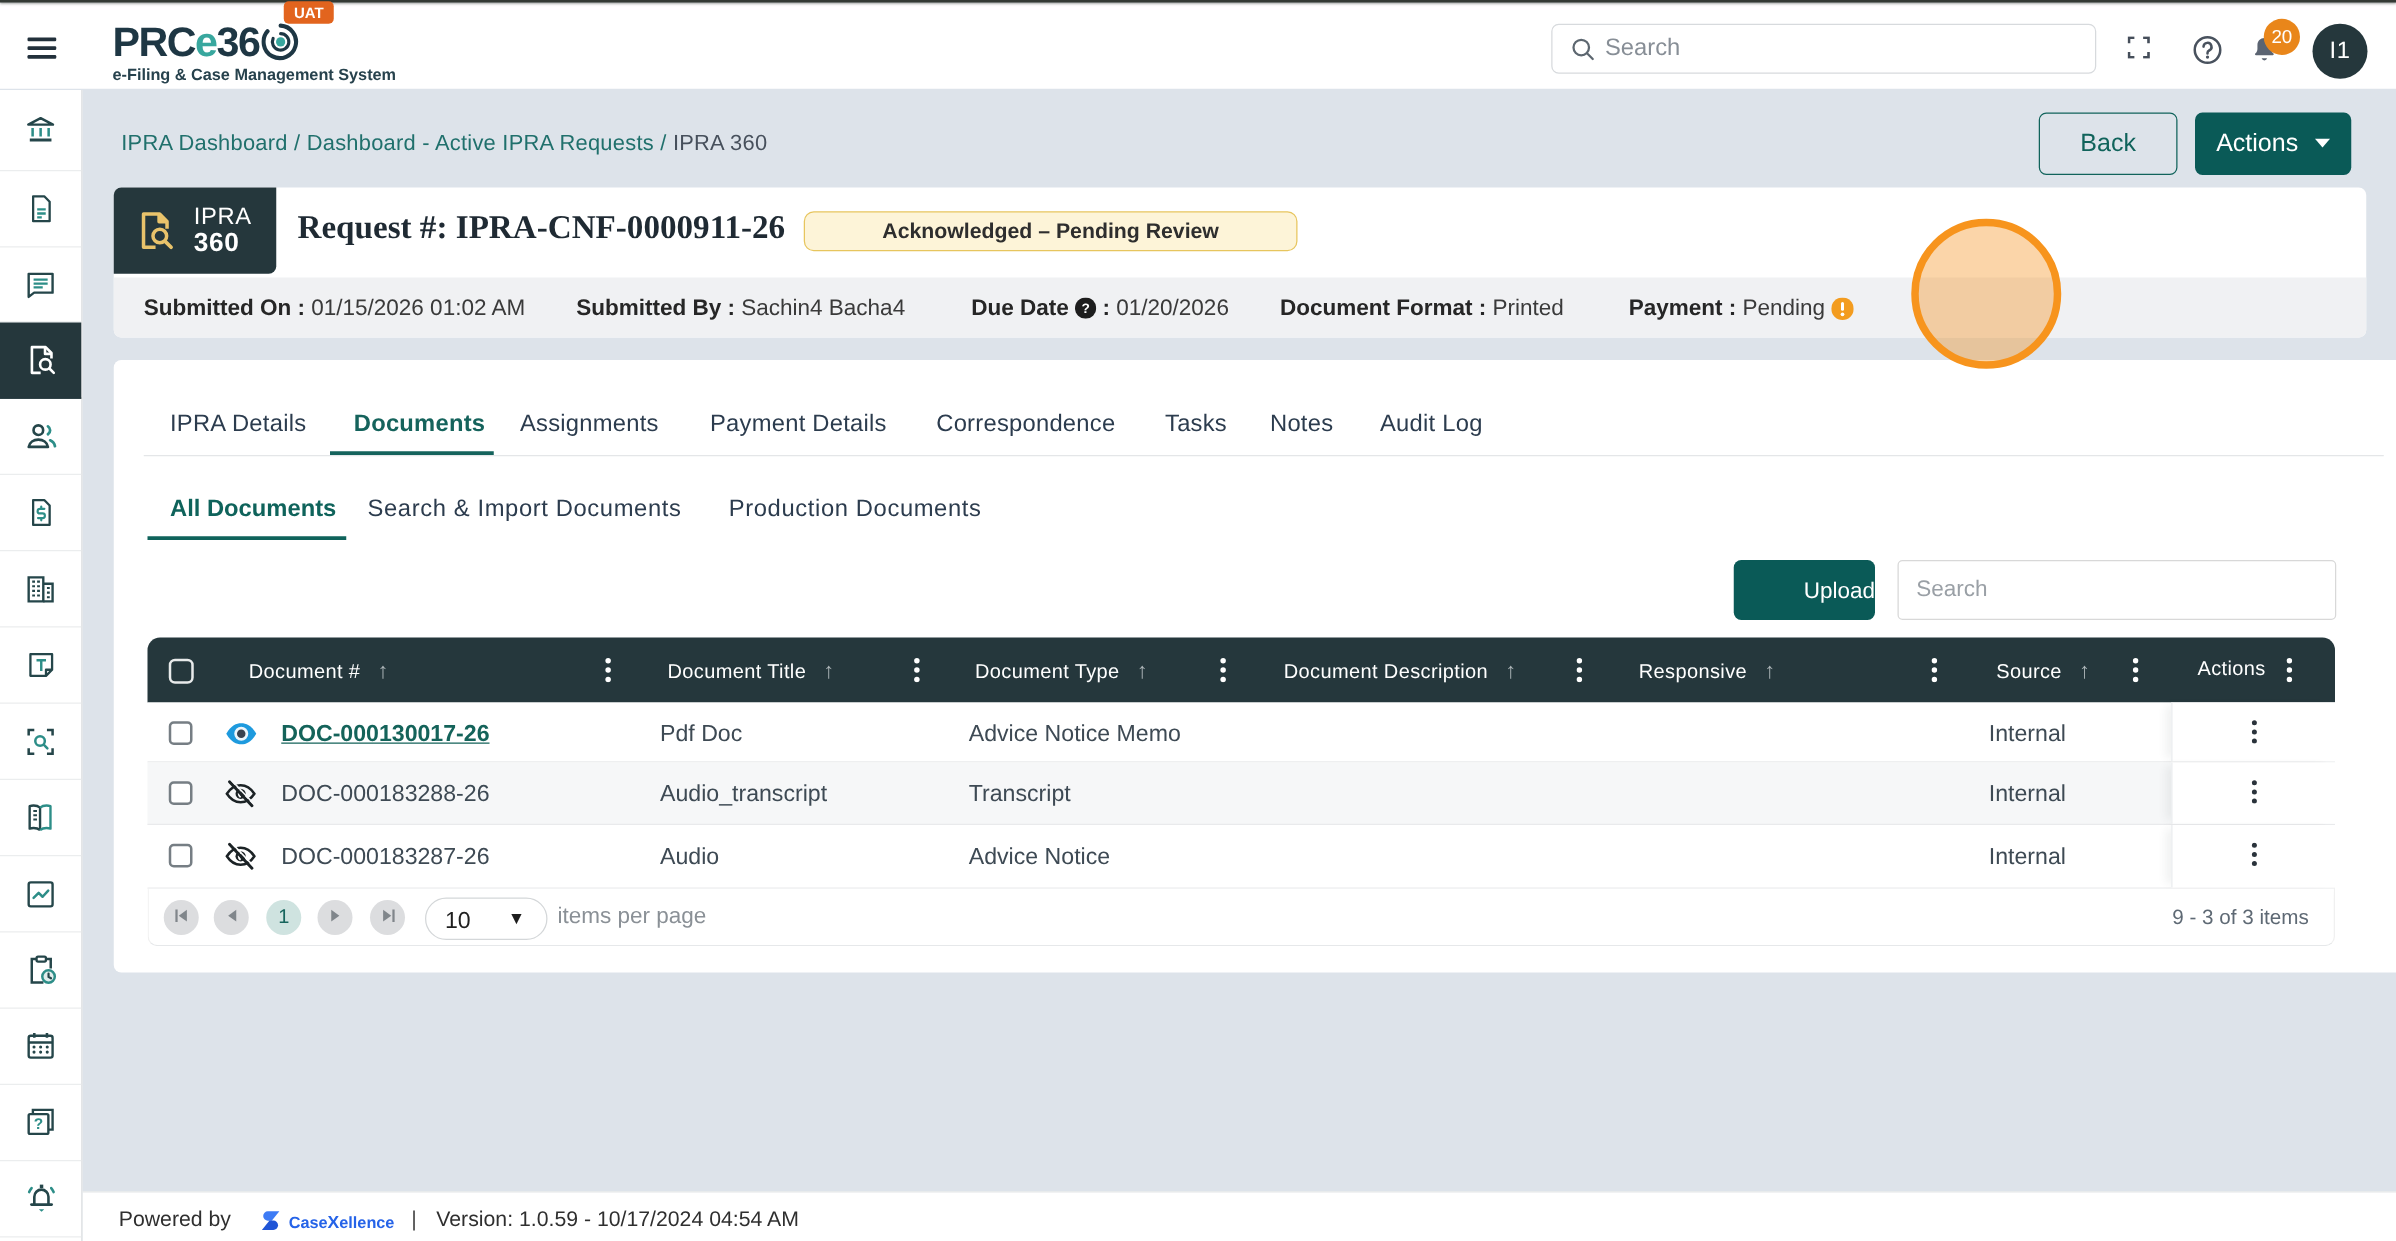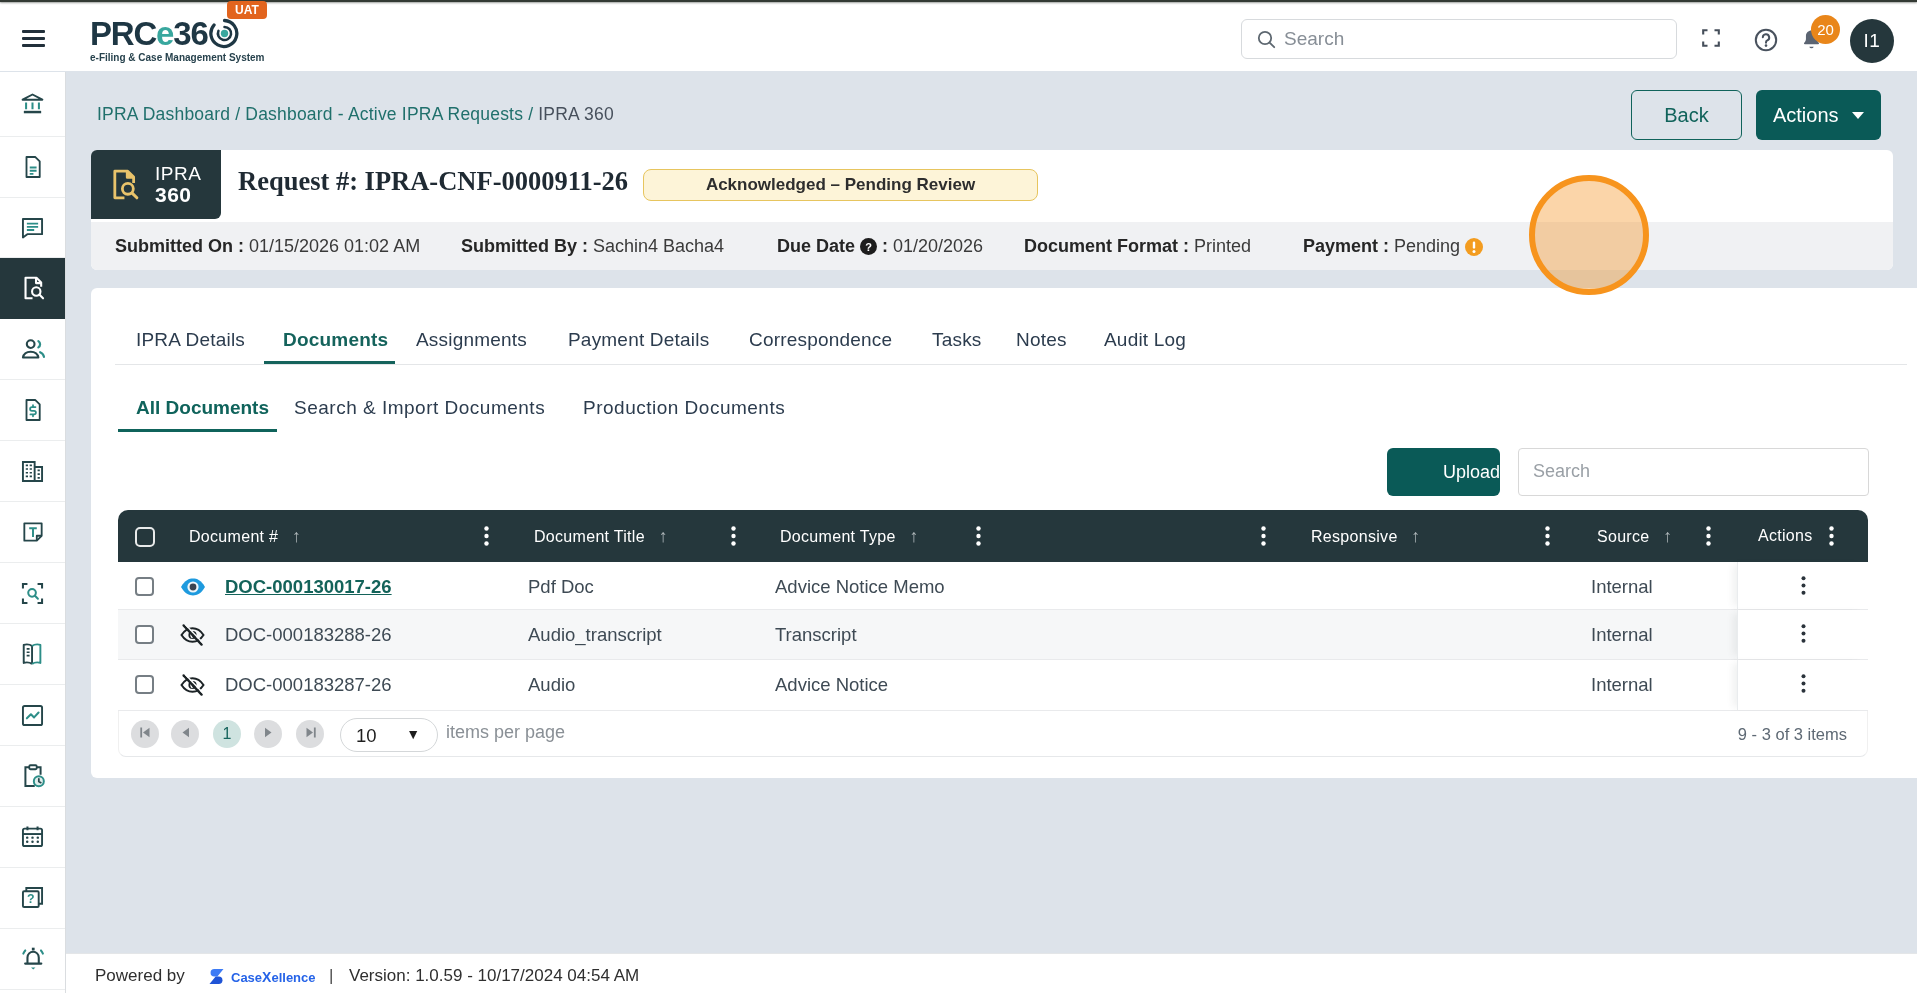--- a/index.html
+++ b/index.html
@@ -7,21 +7,21 @@
   body { font-family:"Liberation Sans", sans-serif; background:#dde3ea; position:relative; }
 
   
   #topstrip { position:absolute; top:0; left:0; width:1917px; height:2px; background:#333a34; box-shadow:0 1px 2px rgba(50,58,52,0.5); z-index:50;}
   #header { position:absolute; top:2px; left:0; width:1917px; height:69px; background:#ffffff; z-index:40; }
   #burger { position:absolute; left:22px; top:28px; width:23px; }
   #burger div { height:3px; background:#22303b; margin-bottom:4px; border-radius:1px; }
   #logo { position:absolute; left:90px; top:16px; }
   #logotxt { font-weight:bold; font-size:33px; letter-spacing:-1.2px; color:#1e3744; line-height:30px;}
   #logotxt .e { color:#38a79e; }
-  #logosub { font-size:10px; color:#27424d; letter-spacing:0; margin-top:3px; font-weight:bold;}
+  #logosub { font-size:13px; color:#27424d; letter-spacing:0; margin-top:3px; font-weight:bold;}
   #uat { position:absolute; left:227px; top:1px; width:40px; height:18px; background:#e2641e; border-radius:4px; color:#fff; font-size:12px; font-weight:bold; text-align:center; line-height:18px; z-index:60;}
   #hsearch { position:absolute; left:1241px; top:17px; width:436px; height:40px; border:1px solid #d7dadd; border-radius:6px; background:#fff; }
   #hsearch span.ph { position:absolute; left:42px; top:8px; font-size:19px; color:#878e96; }
   .hicon { position:absolute; color:#49525e; }
   #avatar { position:absolute; left:1850px; top:17px; width:44px; height:44px; border-radius:50%; background:#25373c; color:#fff; font-size:19px; text-align:center; line-height:44px; letter-spacing:0.5px;}
   #nbadge { position:absolute; left:1811px; top:13px; width:29px; height:29px; border-radius:50%; background:#e9861a; color:#fff; font-size:15px; text-align:center; line-height:29px; z-index:45;}
 
   
   #sidebar { position:absolute; left:0; top:72px; width:66px; height:921px; background:#fff; border-right:1px solid #dadde0; z-index:30;}
   .sitem { width:65px; height:60.95px; border-bottom:1px solid #ebedee; display:flex; align-items:center; justify-content:center; }
@@ -281,38 +281,39 @@
   <div class="stabtext" style="left:203px;letter-spacing:0.5px">Search &amp; Import Documents</div>
   <div class="stabtext" style="left:492px;letter-spacing:0.5px">Production Documents</div>
   <div style="position:absolute;left:27px;width:159px;top:141px;height:2.5px;background:#0f635b"></div>
   <div id="upbtn">Upload</div>
   <div id="tsearch">
       <span>Search</span>
     </div>
   <div id="tbl">
     <div id="thead">
       <div class="hcb"></div>
-      <div class="hcell" style="left:71px">Document # <span class="arrow">↑</span></div>
+      <div class="hcell" style="left:81px">Document # <span class="arrow">↑</span></div>
         <div class="cmenu" style="left:366px"><svg width="5" height="20" viewBox="0 0 5 20">
             <circle cx="2.5" cy="2.5" r="2.2" fill="#fff"></circle>
             <circle cx="2.5" cy="10" r="2.2" fill="#fff"></circle>
             <circle cx="2.5" cy="17.5" r="2.2" fill="#fff"></circle>
           </svg></div>
       <div class="hcell" style="left:416px">Document Title <span class="arrow">↑</span></div>
         <div class="cmenu" style="left:613px"><svg width="5" height="20" viewBox="0 0 5 20">
             <circle cx="2.5" cy="2.5" r="2.2" fill="#fff"></circle>
             <circle cx="2.5" cy="10" r="2.2" fill="#fff"></circle>
             <circle cx="2.5" cy="17.5" r="2.2" fill="#fff"></circle>
           </svg></div>
       <div class="hcell" style="left:662px">Document Type <span class="arrow">↑</span></div>
         <div class="cmenu" style="left:858px"><svg width="5" height="20" viewBox="0 0 5 20">
             <circle cx="2.5" cy="2.5" r="2.2" fill="#fff"></circle>
             <circle cx="2.5" cy="10" r="2.2" fill="#fff"></circle>
             <circle cx="2.5" cy="17.5" r="2.2" fill="#fff"></circle>
           </svg></div>
+      <div class="hcell" style="left:909px">Document Description <span class="arrow">↑</span></div>
         <div class="cmenu" style="left:1143px"><svg width="5" height="20" viewBox="0 0 5 20">
             <circle cx="2.5" cy="2.5" r="2.2" fill="#fff"></circle>
             <circle cx="2.5" cy="10" r="2.2" fill="#fff"></circle>
             <circle cx="2.5" cy="17.5" r="2.2" fill="#fff"></circle>
           </svg></div>
       <div class="hcell" style="left:1193px">Responsive <span class="arrow">↑</span></div>
         <div class="cmenu" style="left:1427px"><svg width="5" height="20" viewBox="0 0 5 20">
             <circle cx="2.5" cy="2.5" r="2.2" fill="#fff"></circle>
             <circle cx="2.5" cy="10" r="2.2" fill="#fff"></circle>
             <circle cx="2.5" cy="17.5" r="2.2" fill="#fff"></circle>

